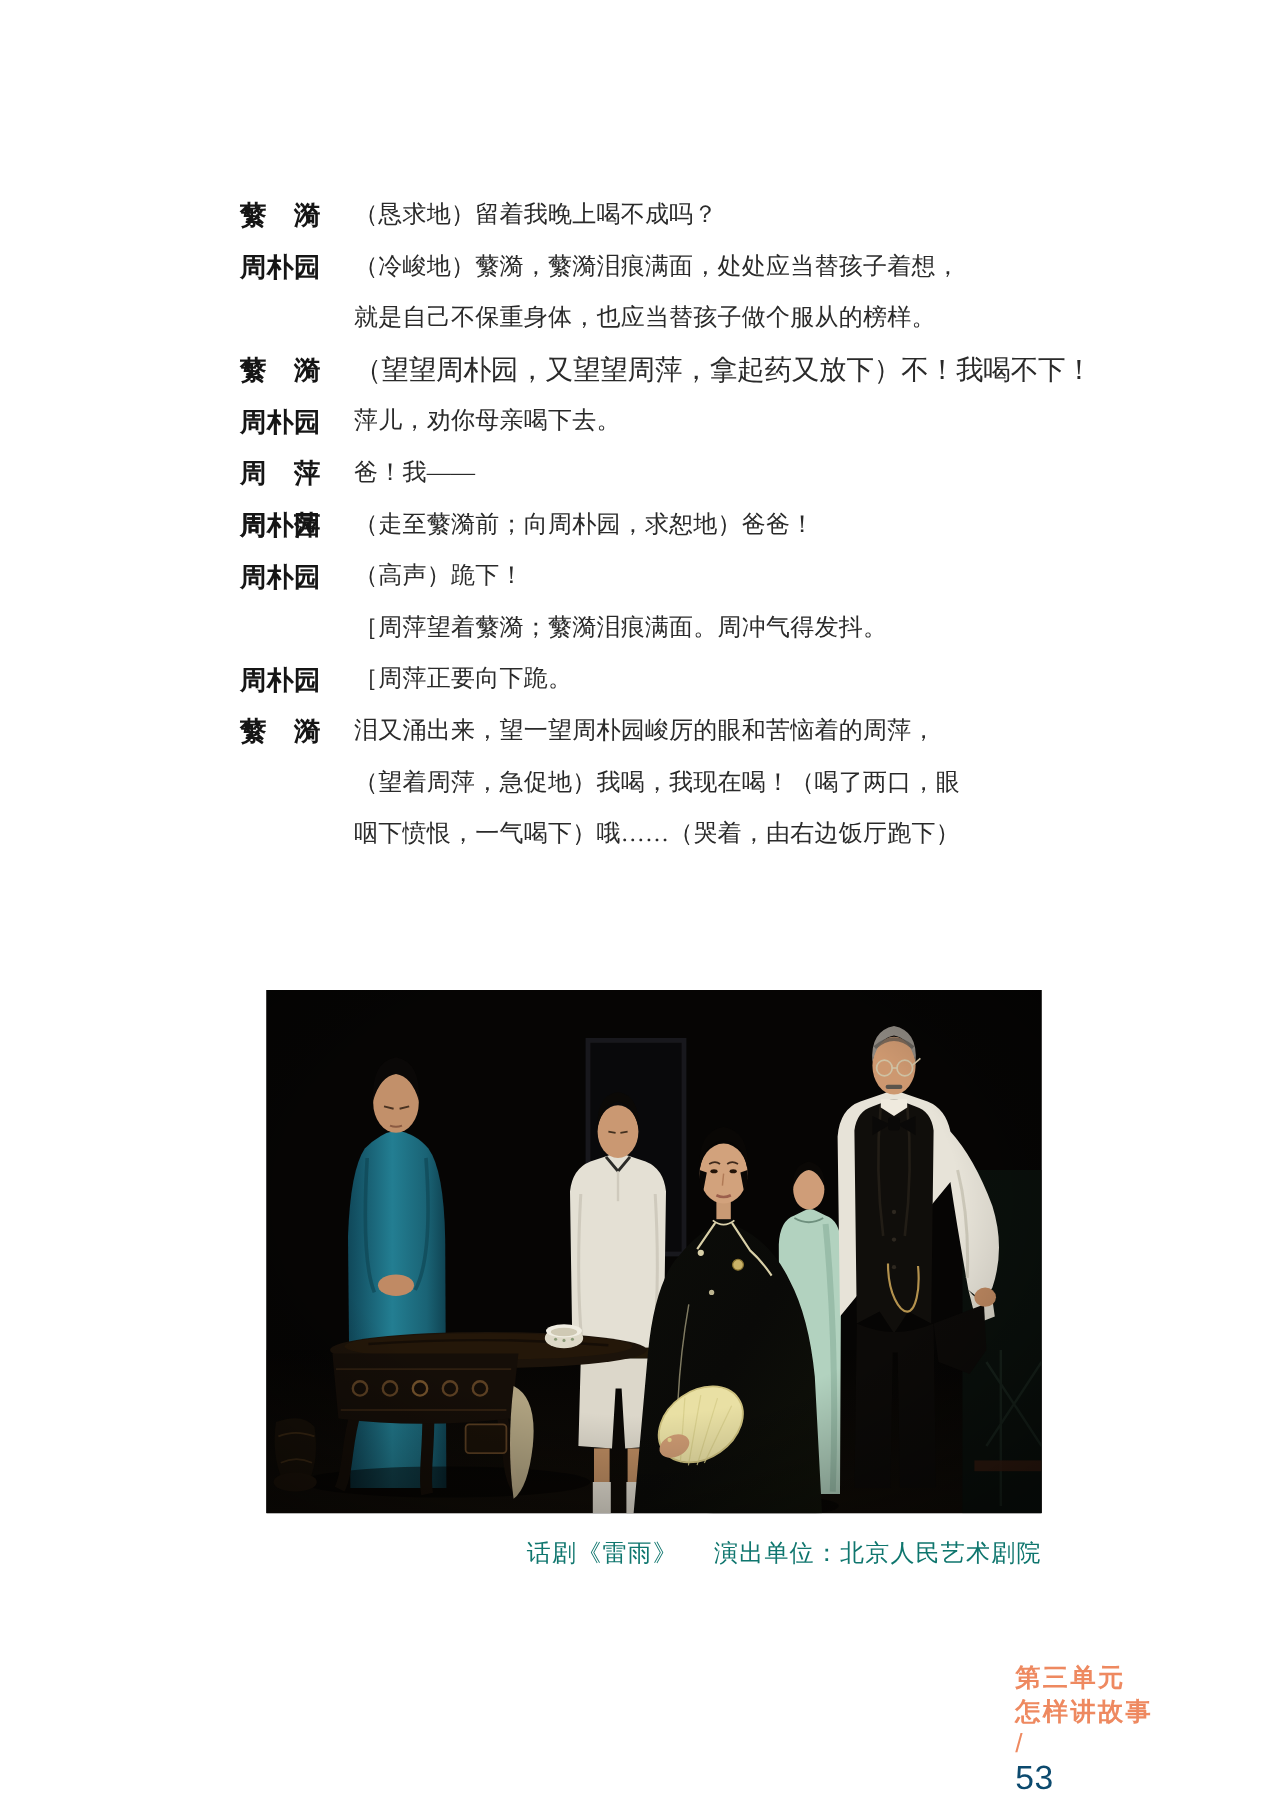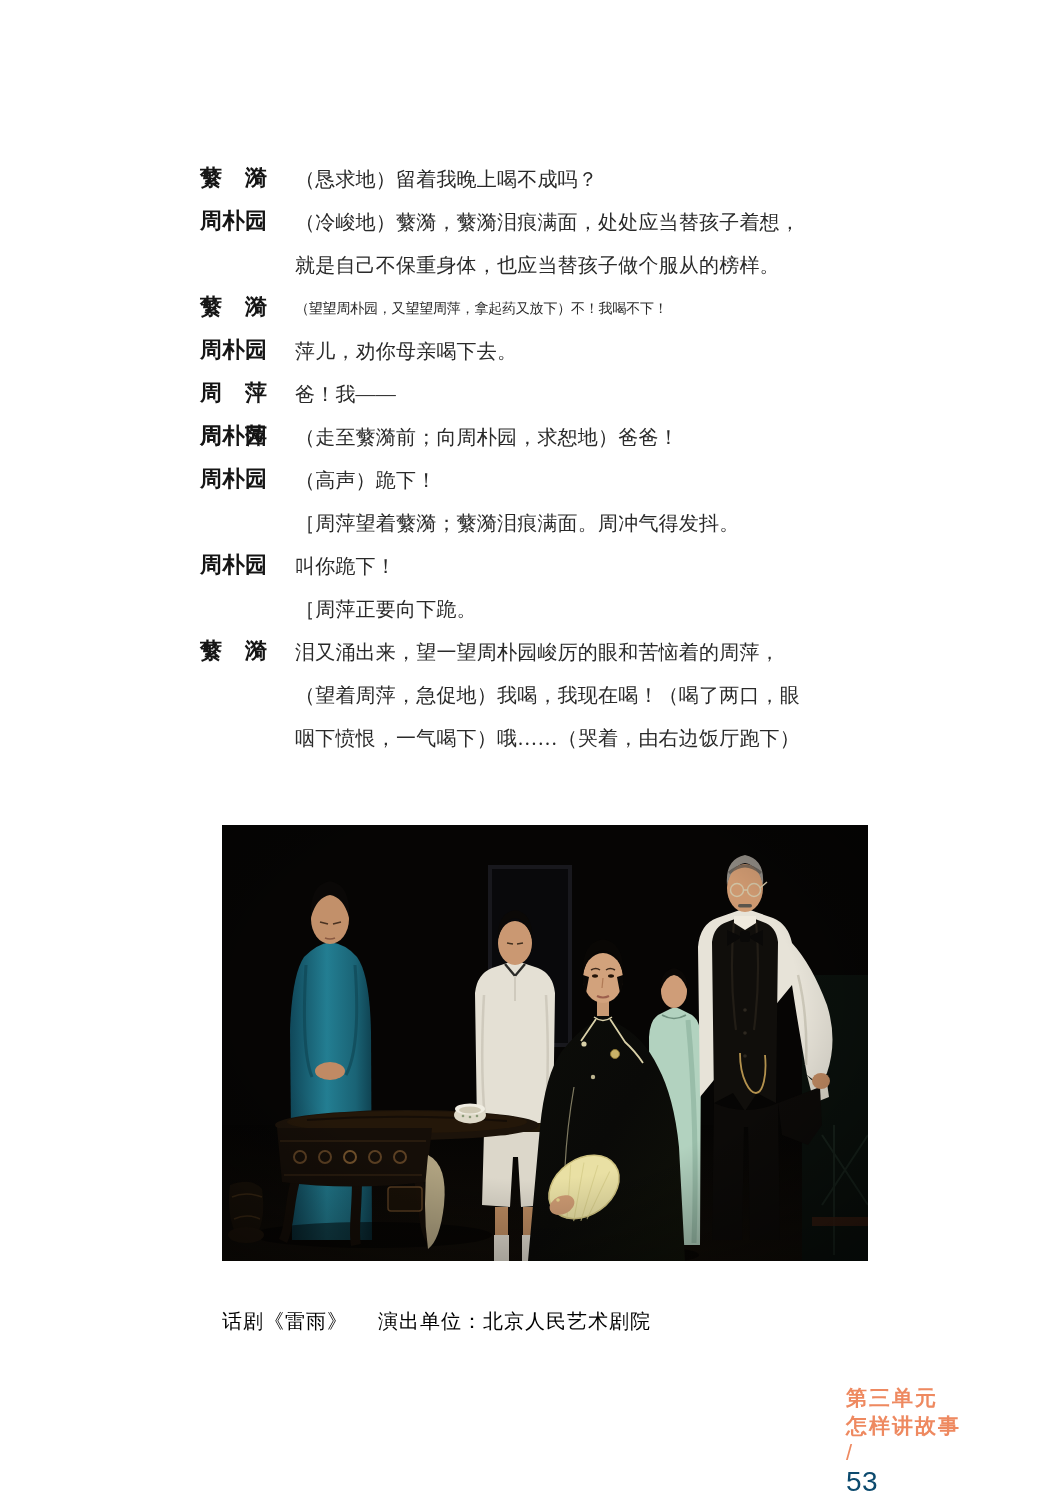--- a/index.html
+++ b/index.html
@@ -3,33 +3,33 @@
 <meta charset="utf-8">
 <style>
   html,body{margin:0;padding:0;background:#ffffff;}
   .page{position:relative;width:1060px;height:1508px;background:#ffffff;overflow:hidden;
         font-family:"Liberation Serif","DejaVu Serif",serif;color:#2a2a2a;}
 
   
   .script-block{position:absolute;left:200px;top:158px;width:700px;}
   .entry{position:relative;padding-left:95px;}
   .speaker{position:absolute;left:0;top:0;width:78px;
-           font-family:Liberation Mono, monospace;
+           font-family:Liberation Serif, serif;
            font-weight:bold;font-size:22px;line-height:43px;color:#151515;
            letter-spacing:0.5px;white-space:nowrap;}
   .tline{display:block;white-space:nowrap;font-size:20px;line-height:43px;letter-spacing:0.2px;}
-  .tline.tight{font-size:14px;letter-spacing:-0.2px;}
+  .tline.tight{font-size:23px;letter-spacing:-0.2px;}
 
   
   .photo-frame{position:absolute;left:222px;top:825px;width:646px;height:436px;background:#060504;}
   .photo-frame svg{display:block;}
 
   
-  .caption{position:absolute;left:222px;top:1282px;width:646px;text-align:left;
-           font-size:20px;color:#000000;letter-spacing:1px;line-height:26px;margin-top:26px;}
+  .caption{position:absolute;left:222px;top:1282px;width:646px;text-align:right;
+           font-size:20px;color:#0f766e;letter-spacing:1px;line-height:26px;}
   .cap-gap{display:inline-block;width:30px;}
 
   
   .footer{position:absolute;right:100px;top:1384px;display:flex;align-items:baseline;
           font-family:"Liberation Sans","DejaVu Sans",sans-serif;white-space:nowrap;flex-direction:column;}
   .footer .unit{font-weight:bold;font-size:21px;letter-spacing:2px;}
   .footer .unit-title{margin-left:8px;font-family:Liberation Mono, monospace;}
   .footer .slash{font-size:22px;margin:0 7px 0 9px;font-weight:normal;}
   .footer .pageno{font-size:28px;letter-spacing:0.5px;}
 </style>
@@ -41,21 +41,21 @@
   <div class="script-block">
       <div class="entry"><span class="speaker">蘩　漪</span><span><span class="tline">（恳求地）留着我晚上喝不成吗？</span></span></div>
       <div class="entry"><span class="speaker">周朴园</span><span><span class="tline">（冷峻地）蘩漪，蘩漪泪痕满面，处处应当替孩子着想，</span><span class="tline">就是自己不保重身体，也应当替孩子做个服从的榜样。</span></span></div>
       <div class="entry"><span class="speaker">蘩　漪</span><span><span class="tline tight">（望望周朴园，又望望周萍，拿起药又放下）不！我喝不下！</span></span></div>
       <div class="entry"><span class="speaker">周朴园</span><span><span class="tline">萍儿，劝你母亲喝下去。</span></span></div>
       <div class="entry"><span class="speaker">周　萍</span><span><span class="tline">爸！我——</span></span></div>
       <div class="entry"><span class="speaker">周朴园</span></div>
       <div class="entry"><span class="speaker">周　萍</span><span><span class="tline">（走至蘩漪前；向周朴园，求恕地）爸爸！</span></span></div>
       <div class="entry"><span class="speaker">周朴园</span><span><span class="tline">（高声）跪下！</span></span></div>
       <div class="entry stage"><span><span class="tline">［周萍望着蘩漪；蘩漪泪痕满面。周冲气得发抖。</span></span></div>
-      <div class="entry"><span class="speaker">周朴园</span><span><span class="tline">叫你跪下！</span></span></div>
+      <div class="entry"><span class="speaker">周朴园</span></div>
       <div class="entry stage"><span><span class="tline">［周萍正要向下跪。</span></span></div>
       <div class="entry"><span class="speaker">蘩　漪</span><span><span class="tline">泪又涌出来，望一望周朴园峻厉的眼和苦恼着的周萍，</span><span class="tline">（望着周萍，急促地）我喝，我现在喝！（喝了两口，眼</span><span class="tline">咽下愤恨，一气喝下）哦……（哭着，由右边饭厅跑下）</span></span></div>
     </div>
 
   <div class="photo-frame">
     <svg width="646" height="436" viewBox="0 0 646 436">
       <defs>
         <linearGradient id="floorG" x1="0" y1="0" x2="0" y2="1">
           <stop offset="0" stop-color="#050403"></stop>
             <stop offset="1" stop-color="#100c07"></stop>

